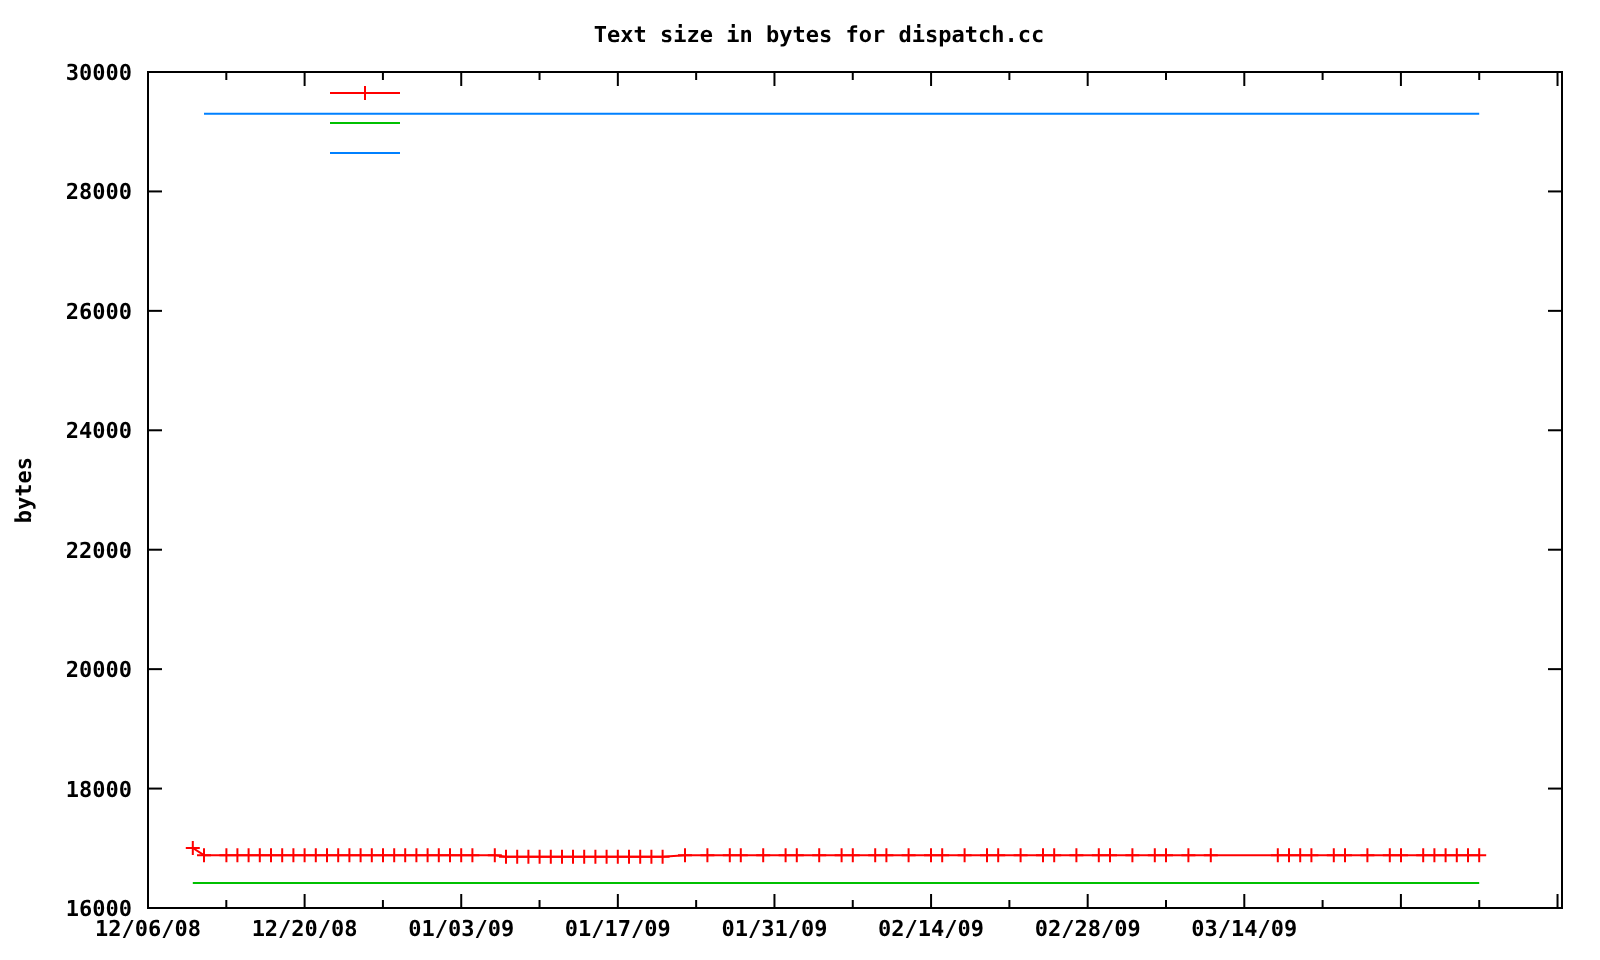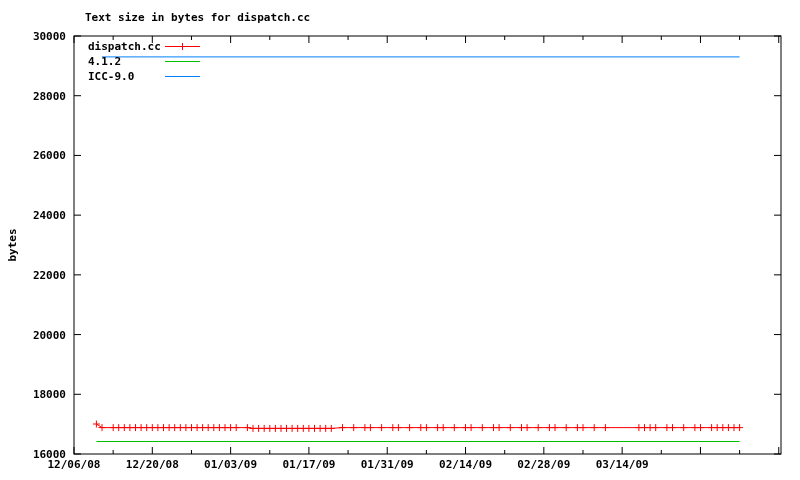--- a/index.html
+++ b/index.html
@@ -7,22 +7,22 @@
     position:relative;
     width:800px;height:480px;
     background:#ffffff;
     font-family:"DejaVu Sans Mono",monospace;
     font-weight:bold;
     color:#000000;
     overflow:hidden;
   }
   .chart-title{
     position:absolute;
-    left:85px;width:707px;top:11px;
-    text-align:left;
+    left:56px;width:707px;top:11px;
+    text-align:center;
     font-size:11px;
     white-space:nowrap;
   }
   .y-axis-title{
     position:absolute;
     left:12px;top:245px;
     transform:translate(-50%,-50%) rotate(-90deg);
     font-size:11px;
     white-space:nowrap;
   }
@@ -123,24 +123,13 @@
       <polyline points="96.4,424.0 102.0,427.6 113.2,427.6 118.7,427.6 124.3,427.6 129.9,427.6 135.5,427.6 141.1,427.6 146.7,427.6 152.3,427.6 157.9,427.6 163.5,427.6 169.1,427.6 174.7,427.6 180.3,427.6 185.9,427.6 191.5,427.6 197.1,427.6 202.6,427.6 208.2,427.6 213.8,427.6 219.4,427.6 225.0,427.6 230.6,427.6 236.2,427.6 247.4,427.6 253.0,428.4 258.6,428.4 264.2,428.4 269.8,428.4 275.4,428.4 281.0,428.4 286.5,428.4 292.1,428.4 297.7,428.4 303.3,428.4 308.9,428.4 314.5,428.4 320.1,428.4 325.7,428.4 331.3,428.4 342.5,427.6 353.7,427.6 364.9,427.6 370.4,427.6 381.6,427.6 392.8,427.6 398.4,427.6 409.6,427.6 420.8,427.6 426.4,427.6 437.6,427.6 443.2,427.6 454.3,427.6 465.5,427.6 471.1,427.6 482.3,427.6 493.5,427.6 499.1,427.6 510.3,427.6 521.5,427.6 527.1,427.6 538.2,427.6 549.4,427.6 555.0,427.6 566.2,427.6 577.4,427.6 583.0,427.6 594.2,427.6 605.4,427.6 638.9,427.6 644.5,427.6 650.1,427.6 655.7,427.6 666.9,427.6 672.5,427.6 683.7,427.6 694.9,427.6 700.5,427.6 711.6,427.6 717.2,427.6 722.8,427.6 728.4,427.6 734.0,427.6 739.6,427.6" fill="none" stroke="#ff0000" stroke-width="1"></polyline>
       <path d="M92.9 424.0H99.9M96.4 420.5V427.5M98.5 427.6H105.5M102.0 424.1V431.1M109.7 427.6H116.7M113.2 424.1V431.1M115.2 427.6H122.2M118.7 424.1V431.1M120.8 427.6H127.8M124.3 424.1V431.1M126.4 427.6H133.4M129.9 424.1V431.1M132.0 427.6H139.0M135.5 424.1V431.1M137.6 427.6H144.6M141.1 424.1V431.1M143.2 427.6H150.2M146.7 424.1V431.1M148.8 427.6H155.8M152.3 424.1V431.1M154.4 427.6H161.4M157.9 424.1V431.1M160.0 427.6H167.0M163.5 424.1V431.1M165.6 427.6H172.6M169.1 424.1V431.1M171.2 427.6H178.2M174.7 424.1V431.1M176.8 427.6H183.8M180.3 424.1V431.1M182.4 427.6H189.4M185.9 424.1V431.1M188.0 427.6H195.0M191.5 424.1V431.1M193.6 427.6H200.6M197.1 424.1V431.1M199.1 427.6H206.1M202.6 424.1V431.1M204.7 427.6H211.7M208.2 424.1V431.1M210.3 427.6H217.3M213.8 424.1V431.1M215.9 427.6H222.9M219.4 424.1V431.1M221.5 427.6H228.5M225.0 424.1V431.1M227.1 427.6H234.1M230.6 424.1V431.1M232.7 427.6H239.7M236.2 424.1V431.1M243.9 427.6H250.9M247.4 424.1V431.1M249.5 428.4H256.5M253.0 424.9V431.9M255.1 428.4H262.1M258.6 424.9V431.9M260.7 428.4H267.7M264.2 424.9V431.9M266.3 428.4H273.3M269.8 424.9V431.9M271.9 428.4H278.9M275.4 424.9V431.9M277.5 428.4H284.5M281.0 424.9V431.9M283.0 428.4H290.0M286.5 424.9V431.9M288.6 428.4H295.6M292.1 424.9V431.9M294.2 428.4H301.2M297.7 424.9V431.9M299.8 428.4H306.8M303.3 424.9V431.9M305.4 428.4H312.4M308.9 424.9V431.9M311.0 428.4H318.0M314.5 424.9V431.9M316.6 428.4H323.6M320.1 424.9V431.9M322.2 428.4H329.2M325.7 424.9V431.9M327.8 428.4H334.8M331.3 424.9V431.9M339.0 427.6H346.0M342.5 424.1V431.1M350.2 427.6H357.2M353.7 424.1V431.1M361.4 427.6H368.4M364.9 424.1V431.1M366.9 427.6H373.9M370.4 424.1V431.1M378.1 427.6H385.1M381.6 424.1V431.1M389.3 427.6H396.3M392.8 424.1V431.1M394.9 427.6H401.9M398.4 424.1V431.1M406.1 427.6H413.1M409.6 424.1V431.1M417.3 427.6H424.3M420.8 424.1V431.1M422.9 427.6H429.9M426.4 424.1V431.1M434.1 427.6H441.1M437.6 424.1V431.1M439.7 427.6H446.7M443.2 424.1V431.1M450.8 427.6H457.8M454.3 424.1V431.1M462.0 427.6H469.0M465.5 424.1V431.1M467.6 427.6H474.6M471.1 424.1V431.1M478.8 427.6H485.8M482.3 424.1V431.1M490.0 427.6H497.0M493.5 424.1V431.1M495.6 427.6H502.6M499.1 424.1V431.1M506.8 427.6H513.8M510.3 424.1V431.1M518.0 427.6H525.0M521.5 424.1V431.1M523.6 427.6H530.6M527.1 424.1V431.1M534.7 427.6H541.7M538.2 424.1V431.1M545.9 427.6H552.9M549.4 424.1V431.1M551.5 427.6H558.5M555.0 424.1V431.1M562.7 427.6H569.7M566.2 424.1V431.1M573.9 427.6H580.9M577.4 424.1V431.1M579.5 427.6H586.5M583.0 424.1V431.1M590.7 427.6H597.7M594.2 424.1V431.1M601.9 427.6H608.9M605.4 424.1V431.1M635.4 427.6H642.4M638.9 424.1V431.1M641.0 427.6H648.0M644.5 424.1V431.1M646.6 427.6H653.6M650.1 424.1V431.1M652.2 427.6H659.2M655.7 424.1V431.1M663.4 427.6H670.4M666.9 424.1V431.1M669.0 427.6H676.0M672.5 424.1V431.1M680.2 427.6H687.2M683.7 424.1V431.1M691.4 427.6H698.4M694.9 424.1V431.1M697.0 427.6H704.0M700.5 424.1V431.1M708.1 427.6H715.1M711.6 424.1V431.1M713.7 427.6H720.7M717.2 424.1V431.1M719.3 427.6H726.3M722.8 424.1V431.1M724.9 427.6H731.9M728.4 424.1V431.1M730.5 427.6H737.5M734.0 424.1V431.1M736.1 427.6H743.1M739.6 424.1V431.1" stroke="#ff0000" stroke-width="1" fill="none"></path>
       <polyline points="96.4,441.5 739.6,441.5" fill="none" stroke="#00c000" stroke-width="1"></polyline>
       <polyline points="102.0,56.9 739.6,56.9" fill="none" stroke="#0080ff" stroke-width="1"></polyline>
       <line x1="165" y1="46.5" x2="200" y2="46.5" stroke="#ff0000" stroke-width="1"></line>
       <path d="M179 46.5H186M182.5 43V50" stroke="#ff0000" stroke-width="1" fill="none"></path>
       <line x1="165" y1="61.5" x2="200" y2="61.5" stroke="#00c000" stroke-width="1"></line>
       <line x1="165" y1="76.5" x2="200" y2="76.5" stroke="#0080ff" stroke-width="1"></line>
     </svg>
 
-  <div class="legend">
-    <div class="legend-row">
-      <span>dispatch.cc</span>
-    </div>
-    <div class="legend-row">
-      <span>4.1.2</span>
-    </div>
-    <div class="legend-row">
-      <span>ICC-9.0</span>
-    </div>
-  </div>
 </div>
 
 </body></html>

